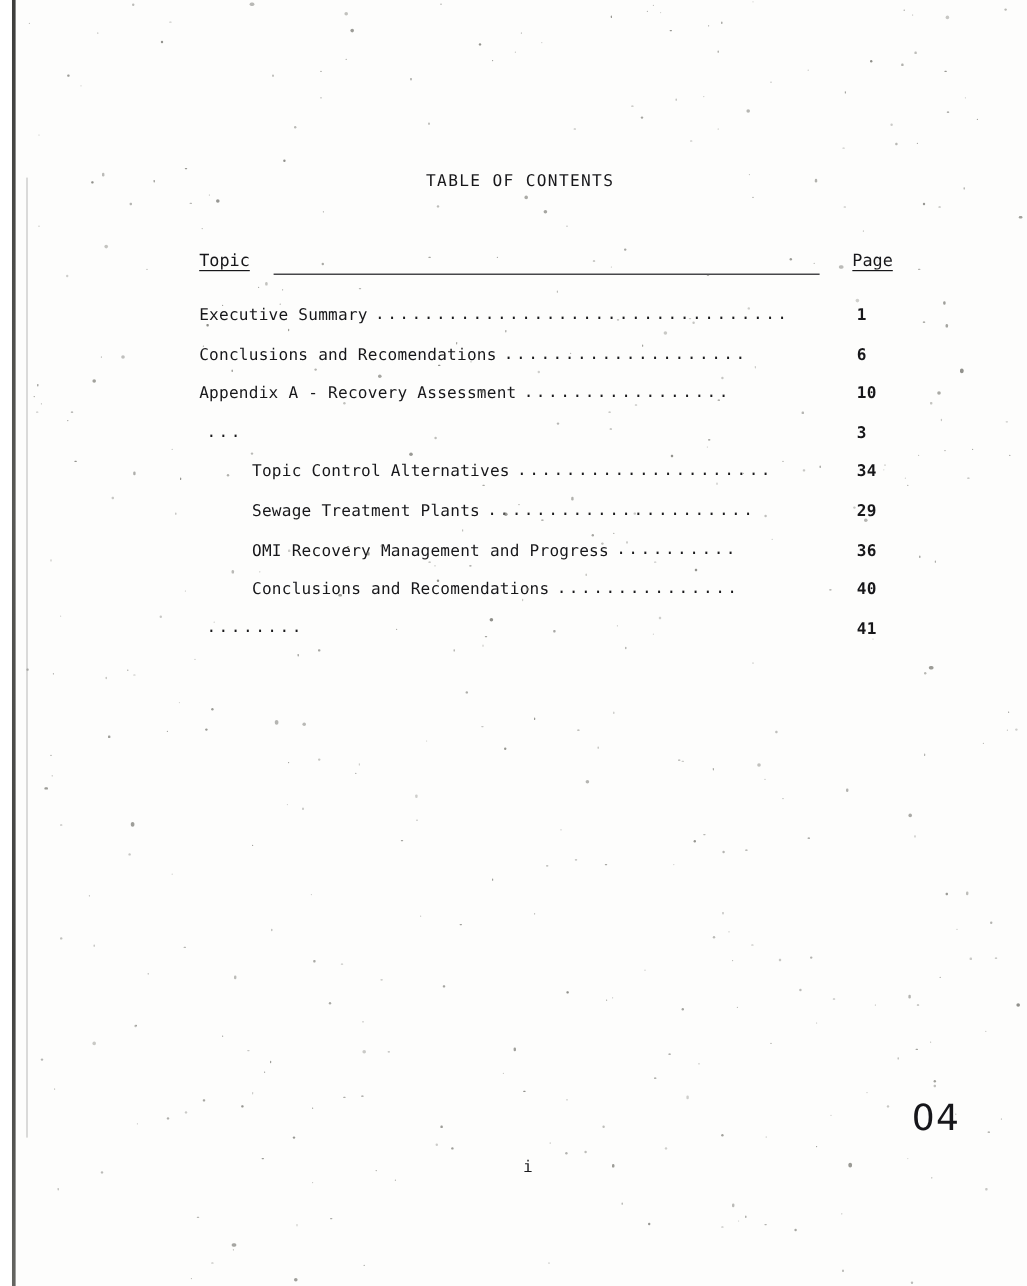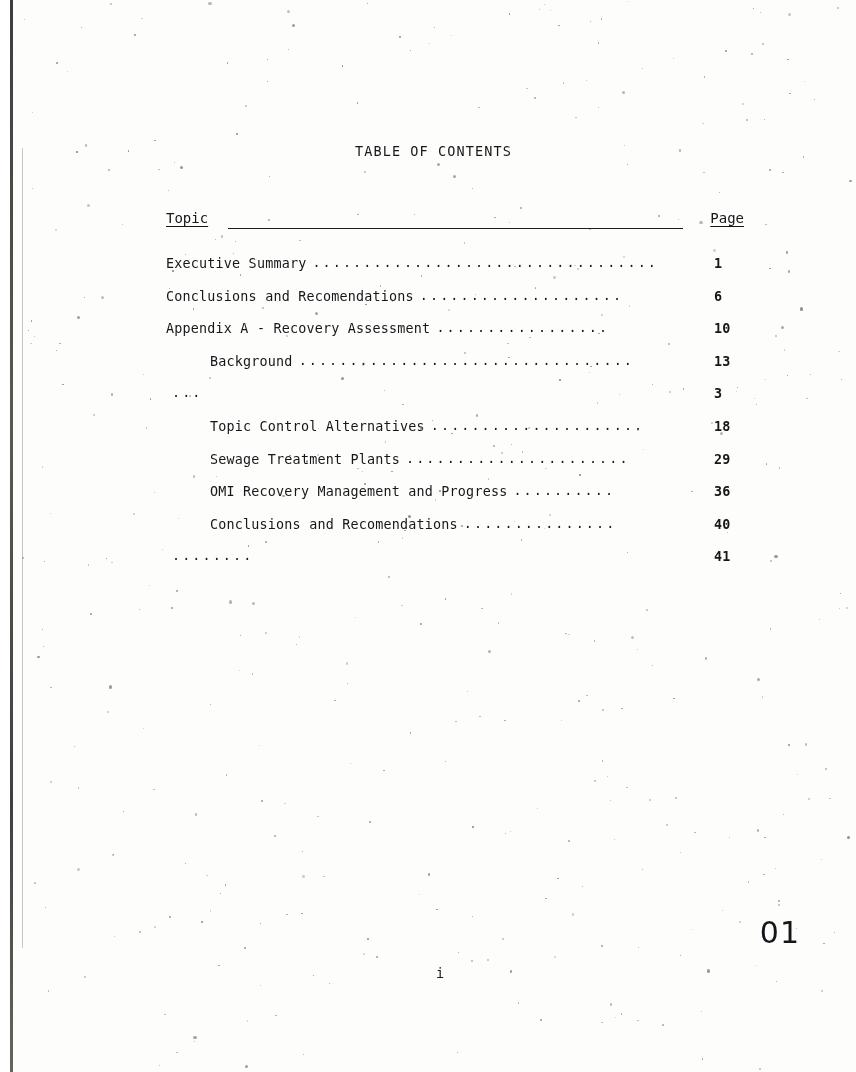--- a/index.html
+++ b/index.html
@@ -187,35 +187,30 @@
       <span class="dots">....................</span>
       <span class="pagenum">6</span>
     </div>
 
     <div class="toc-row">
       <span class="label">Appendix A - Recovery Assessment</span>
       <span class="dots">.................</span>
       <span class="pagenum">10</span>
     </div>
 
-    <div class="toc-row indent">
-      <span class="label">Background</span>
-      <span class="dots">.................................</span>
-      <span class="pagenum">13</span>
-    </div>
 
     <div class="toc-row indent">
       <span class="dots">...</span>
       <span class="pagenum">3</span>
     </div>
 
     <div class="toc-row indent">
       <span class="label">Topic Control Alternatives</span>
       <span class="dots">.....................</span>
-      <span class="pagenum">18</span>
+      <span class="pagenum">34</span>
     </div>
 
     <div class="toc-row indent">
       <span class="label">Sewage Treatment Plants</span>
       <span class="dots">......................</span>
       <span class="pagenum">29</span>
     </div>
 
     <div class="toc-row indent">
       <span class="label">OMI Recovery Management and Progress</span>
@@ -230,21 +225,21 @@
     </div>
 
     <div class="toc-row">
       <span class="dots">........</span>
       <span class="pagenum">41</span>
     </div>
 
 
   </div>
 
-  <div class="stamp">01</div>
+  <div class="stamp">04</div>
   <div class="folio"><span>i</span></div>
 
   <div class="speckles" id="speckles">
       <i class="sp" style="left:301.6px;top:875.2px;width:3.2px;height:3.2px;opacity:0.39"></i>
       <i class="sp" style="left:504.3px;top:720.1px;width:1.4px;height:1.4px;opacity:0.67"></i>
       <i class="sp" style="left:312.9px;top:975.1px;width:1.4px;height:1.4px;opacity:0.78"></i>
       <i class="sp" style="left:108.3px;top:169.2px;width:1.4px;height:1.4px;opacity:0.55"></i>
       <i class="sp" style="left:620.9px;top:1013.2px;width:1.4px;height:1.4px;opacity:0.66"></i>
       <i class="sp" style="left:56.0px;top:349.7px;width:1.4px;height:1.4px;opacity:0.82"></i>
       <i class="sp" style="left:341.5px;top:65.3px;width:1.4px;height:1.4px;opacity:0.84"></i>

